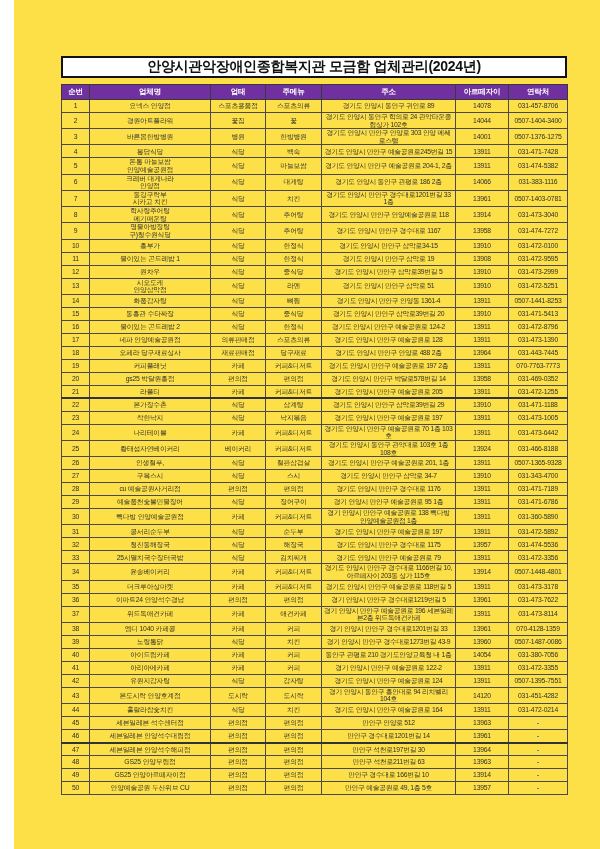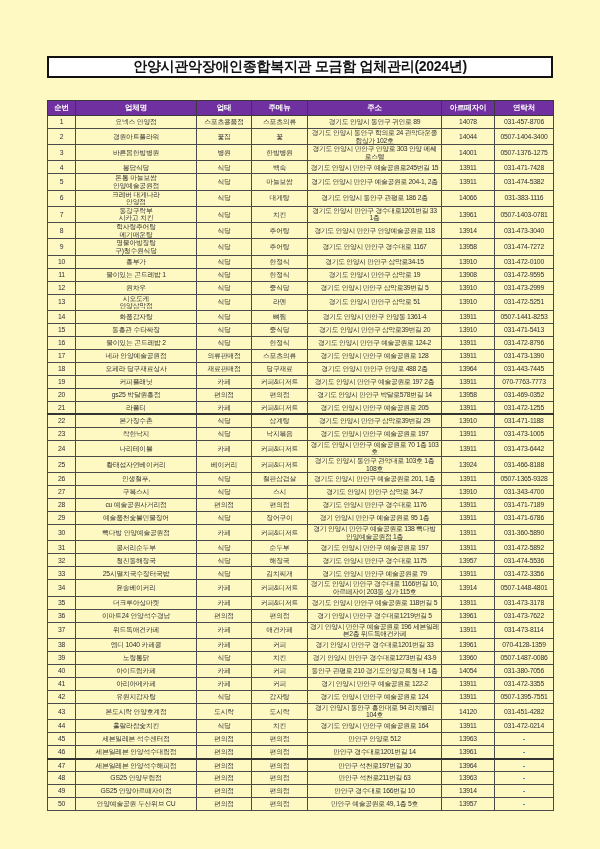--- a/index.html
+++ b/index.html
@@ -2,31 +2,31 @@
 <html style="--header-bg: #7030A0; --header-fg: #FFFFFF; --dash: #4472C4;"><head>
 <meta charset="utf-8">
 <style>
   * { margin:0; padding:0; box-sizing:border-box; }
   html,body { background:#ffffff; }
   body {
     width:600px; height:849px;
     font-family:"Liberation Sans","DejaVu Sans",sans-serif;
     position:relative; overflow:hidden;
   }
-  .page { position:absolute; inset:0; background:#fef9c3; }
+  .page { position:absolute; inset:0; background:#fde047;margin-left:14px; }
 
   .title-box {
     position:absolute; left:47px; top:56px; width:506px; height:22px;
     border:2px solid #111; display:flex; align-items:center; justify-content:center;
     font-size:14px; font-weight:bold; color:#111; letter-spacing:-0.3px;
     background:#fff;
   }
 
   table.fund {
-    position:absolute; left:47px; top:100px; width:506px;
+    position:absolute; left:47px; top:84px; width:506px;
     border-collapse:collapse; table-layout:fixed;
     border:1.5px solid #111;
   }
   table.fund th {
     background:var(--header-bg,#7030A0); color:var(--header-fg,#fff);
     font-size:7.5px; font-weight:bold; padding:2px 1px; height:14px;
     border:1px solid #3a3a3a; letter-spacing:-0.2px;
   }
   table.fund td {
     font-size:6.8px; color:#303030; text-align:center; vertical-align:middle;

